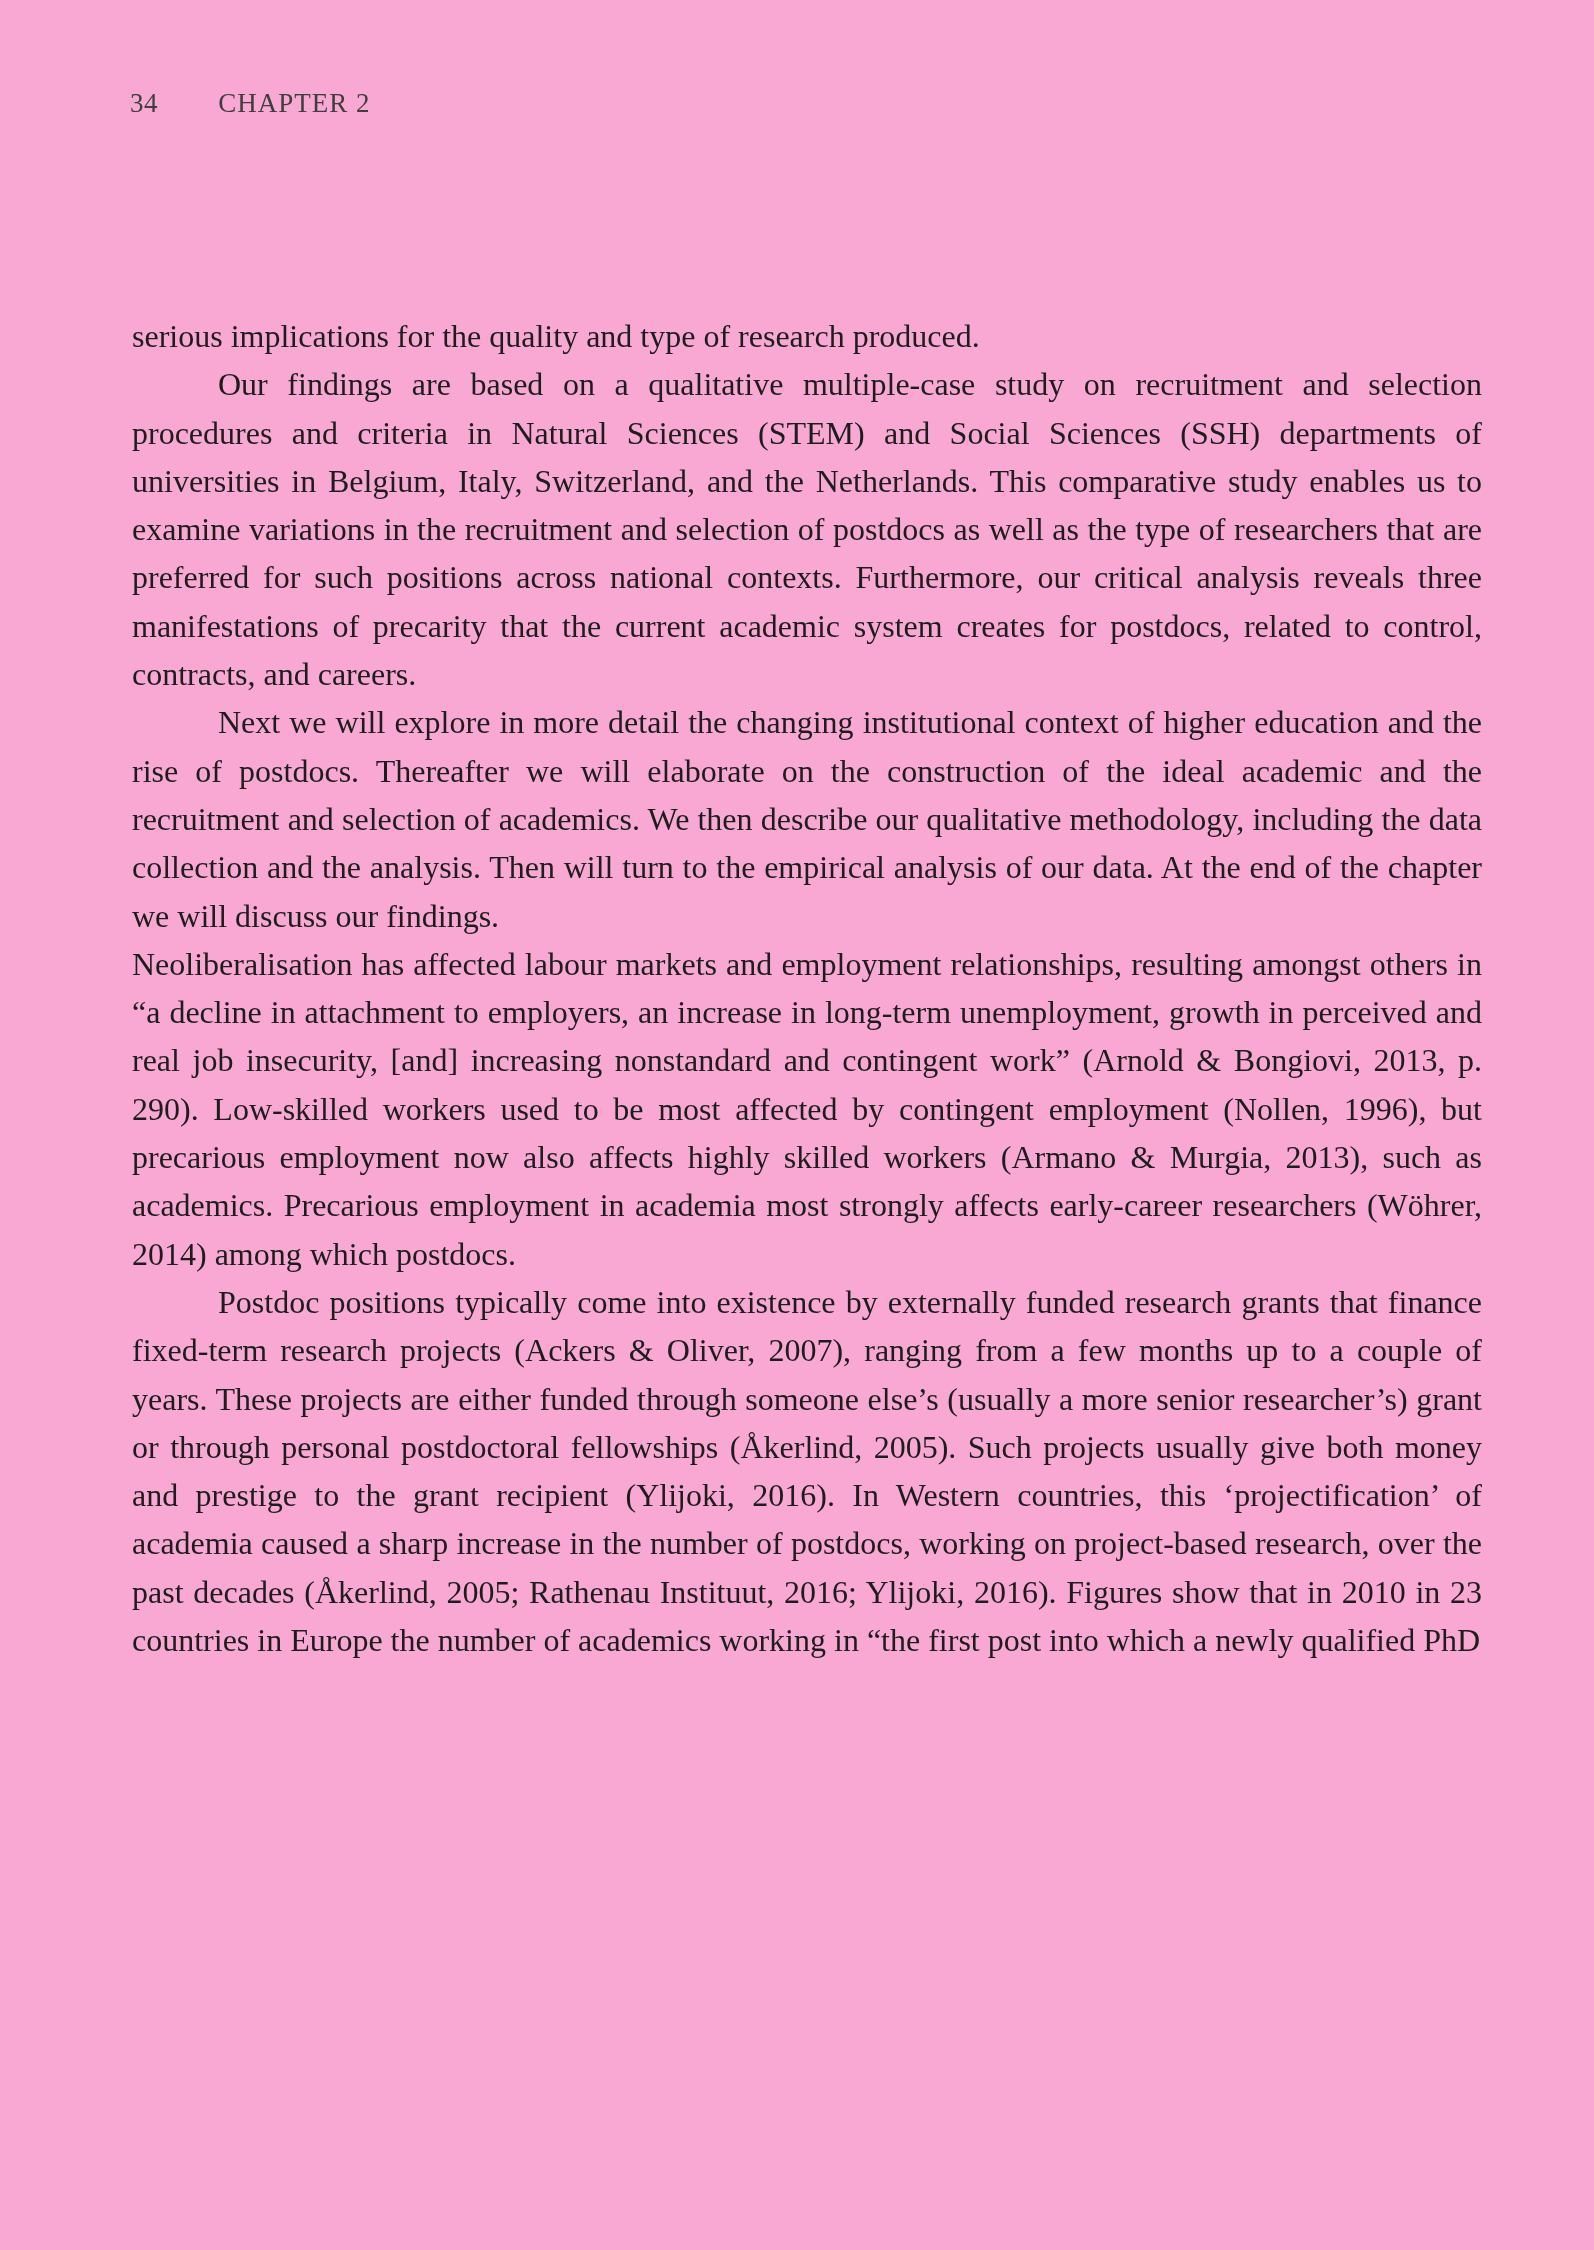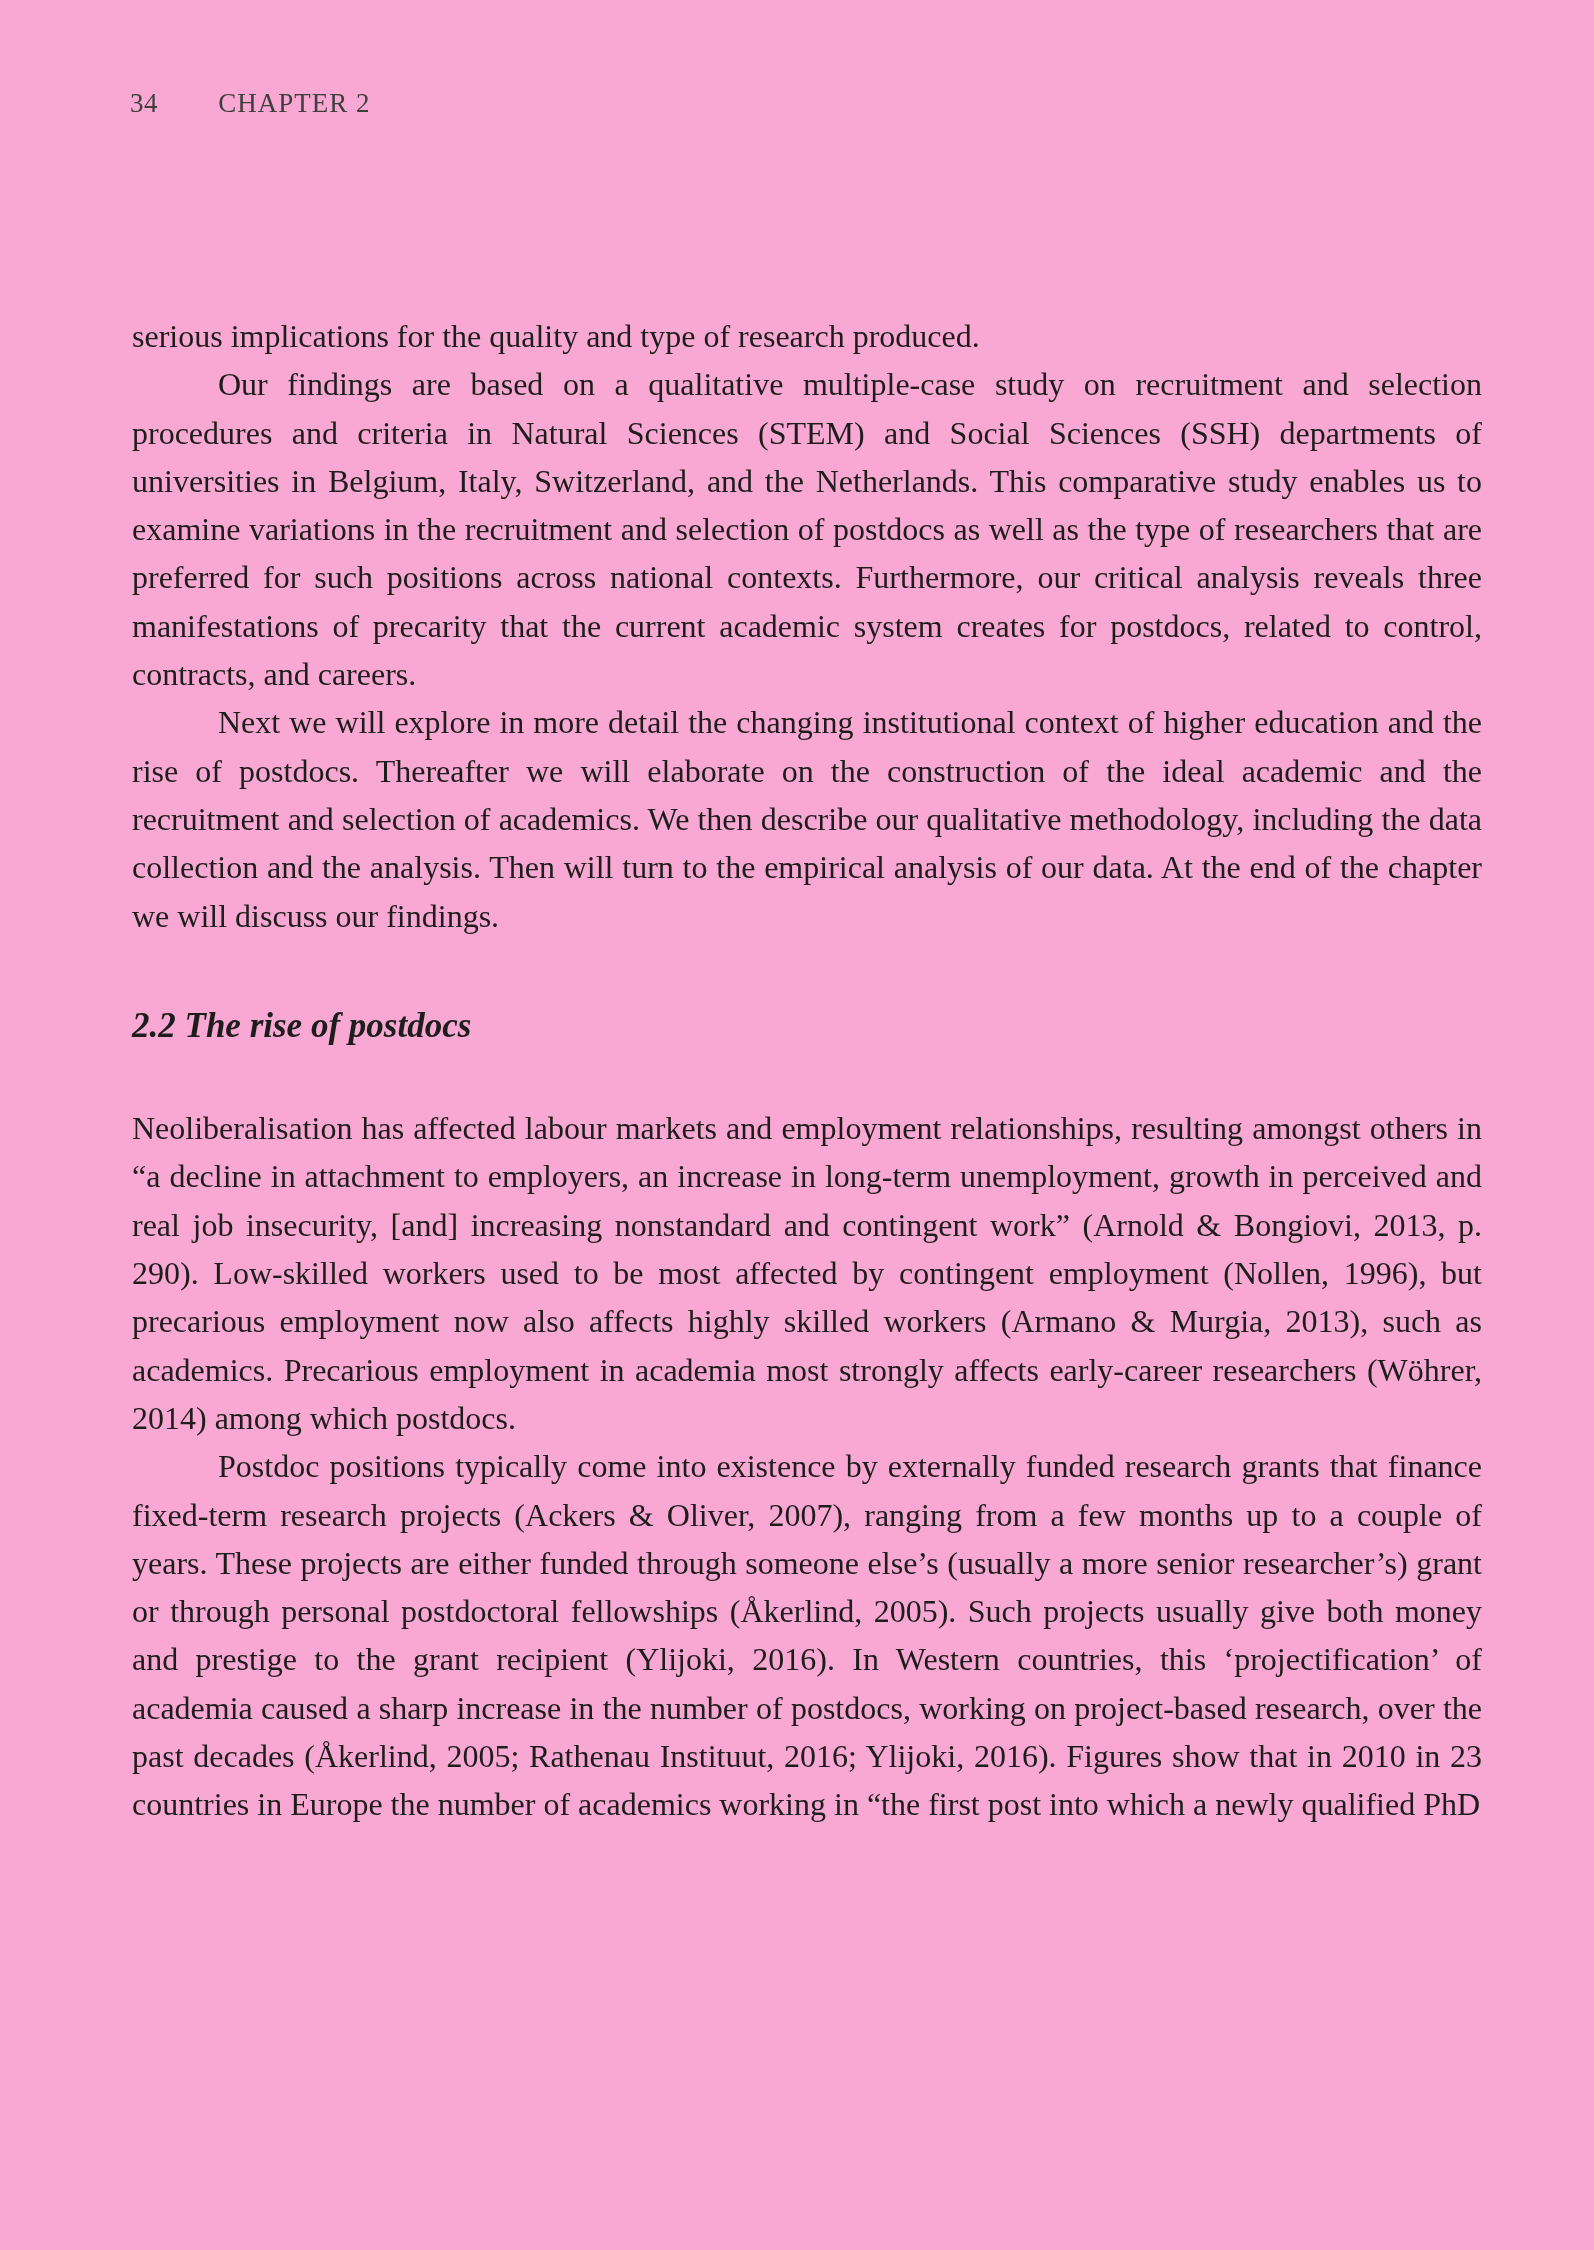--- a/index.html
+++ b/index.html
@@ -65,17 +65,16 @@
 
 <div class="page">
   <div class="running-header">
     <span class="page-num">34</span>
     <span class="running-head">CHAPTER 2</span>
   </div>
   <div class="text-block" id="text-block">
       <p class="para">serious implications for the quality and type of research produced.</p>
       <p class="para indent">Our findings are based on a qualitative multiple-case study on recruitment and selection procedures and criteria in Natural Sciences (STEM) and Social Sciences (SSH) departments of universities in Belgium, Italy, Switzerland, and the Netherlands. This comparative study enables us to examine variations in the recruitment and selection of postdocs as well as the type of researchers that are preferred for such positions across national contexts. Furthermore, our critical analysis reveals three manifestations of precarity that the current academic system creates for postdocs, related to control, contracts, and careers.</p>
       <p class="para indent">Next we will explore in more detail the changing institutional context of higher education and the rise of postdocs. Thereafter we will elaborate on the construction of the ideal academic and the recruitment and selection of academics. We then describe our qualitative methodology, including the data collection and the analysis. Then will turn to the empirical analysis of our data. At the end of the chapter we will discuss our findings.</p>
-      <h2 class="section-heading">2.2 The rise of postdocs</h2>
       <p class="para">Neoliberalisation has affected labour markets and employment relationships, resulting amongst others in “a decline in attachment to employers, an increase in long-term unemployment, growth in perceived and real job insecurity, [and] increasing nonstandard and contingent work” (Arnold &amp; Bongiovi, 2013, p. 290). Low-skilled workers used to be most affected by contingent employment (Nollen, 1996), but precarious employment now also affects highly skilled workers (Armano &amp; Murgia, 2013), such as academics. Precarious employment in academia most strongly affects early-career researchers (Wöhrer, 2014) among which postdocs.</p>
       <p class="para indent">Postdoc positions typically come into existence by externally funded research grants that finance fixed-term research projects (Ackers &amp; Oliver, 2007), ranging from a few months up to a couple of years. These projects are either funded through someone else’s (usually a more senior researcher’s) grant or through personal postdoctoral fellowships (Åkerlind, 2005). Such projects usually give both money and prestige to the grant recipient (Ylijoki, 2016). In Western countries, this ‘projectification’ of academia caused a sharp increase in the number of postdocs, working on project-based research, over the past decades (Åkerlind, 2005; Rathenau Instituut, 2016; Ylijoki, 2016). Figures show that in 2010 in 23 countries in Europe the number of academics working in “the first post into which a newly qualified PhD</p>
     </div>
 </div>
 
 </body></html>

